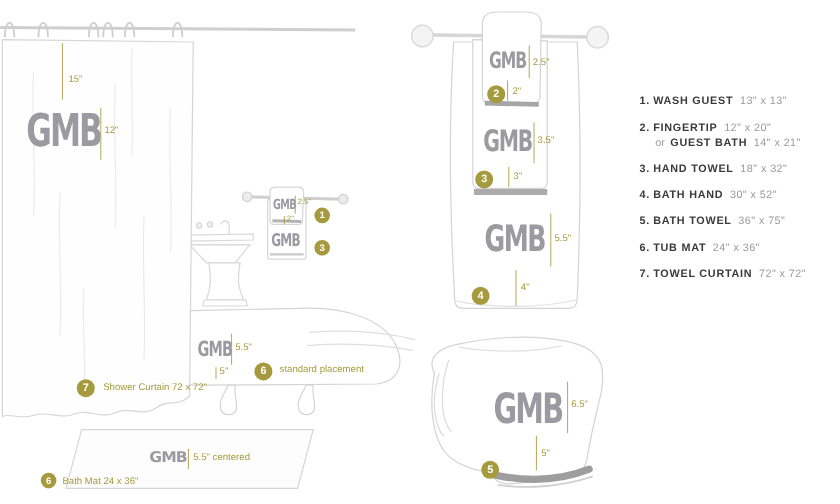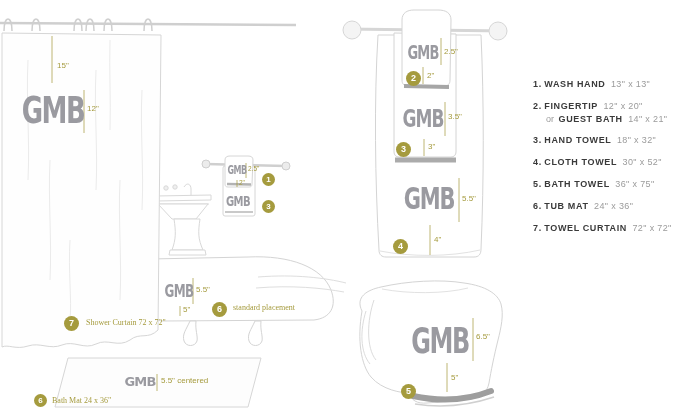--- a/index.html
+++ b/index.html
@@ -5,21 +5,21 @@
   html,body{margin:0;padding:0;background:#fff;}
   #stage{position:relative;width:700px;height:420px;background:#fff;overflow:hidden;
          font-family:"Liberation Sans",sans-serif;}
   #lineart{position:absolute;left:0;top:0;}
   .mono{position:absolute;font-family:"DejaVu Sans",sans-serif;font-weight:bold;color:#9a9aa0;
         letter-spacing:-0.06em;line-height:1;white-space:nowrap;
         transform:translate(-50%,-50%) scaleY(1.45);}
   .mono.flat{transform:translate(-50%,-50%) scaleY(0.95);}
   .meas{position:absolute;color:#a59b3e;font-size:8px;line-height:1;white-space:nowrap;}
   .meas.tiny{font-size:6.5px;}
-  .olabel{position:absolute;color:#a59b3e;font-size:8px;line-height:1;white-space:nowrap;font-family:Liberation Serif, serif;}
+  .olabel{position:absolute;color:#a59b3e;font-size:8px;line-height:1;white-space:nowrap;}
   .badge{position:absolute;width:15px;height:15px;border-radius:50%;background:#a59b3e;color:#fff;
          font-weight:bold;font-size:9px;display:flex;align-items:center;justify-content:center;line-height:1;}
   .badge.sm{width:13px;height:13px;font-size:8px;}
   .lrow{position:absolute;left:533px;font-size:9px;color:#3a3a3a;white-space:nowrap;line-height:1;}
   .lnum,.lname{font-weight:bold;letter-spacing:0.07em;color:#3a3a3a;}
   .lsize{color:#9b9b9b;letter-spacing:0.04em;margin-left:3px;}
   .lor{color:#9b9b9b;margin-right:2px;}
 </style>
 </head>
 <body>
@@ -157,41 +157,41 @@
   <span class="badge" style="left:212px;top:302px;">6</span>
   <span class="badge" style="left:64px;top:316px;">7</span>
   <span class="badge sm" style="left:34px;top:394px;">6</span>
 
   <span class="olabel" style="left:233px;top:304px;">standard placement</span>
   <span class="olabel" style="left:86px;top:319px;">Shower Curtain 72 x 72"</span>
   <span class="olabel" style="left:52px;top:397px;">Bath Mat 24 x 36"</span>
 
   <div class="lrow" style="top:80px;">
     <span class="lnum">1.</span>
-    <span class="lname">WASH HAND</span>
+    <span class="lname">WASH GUEST</span>
     <span class="lsize">13" x 13"</span>
   </div>
   <div class="lrow" style="top:102px;">
     <span class="lnum">2.</span>
     <span class="lname">FINGERTIP</span>
     <span class="lsize">12" x 20"</span>
   </div>
   <div class="lrow" style="top:115px;left:546px;">
     <span class="lor">or</span>
     <span class="lname">GUEST BATH</span>
     <span class="lsize">14" x 21"</span>
   </div>
   <div class="lrow" style="top:136px;">
     <span class="lnum">3.</span>
     <span class="lname">HAND TOWEL</span>
     <span class="lsize">18" x 32"</span>
   </div>
   <div class="lrow" style="top:158px;">
     <span class="lnum">4.</span>
-    <span class="lname">CLOTH TOWEL</span>
+    <span class="lname">BATH HAND</span>
     <span class="lsize">30" x 52"</span>
   </div>
   <div class="lrow" style="top:180px;">
     <span class="lnum">5.</span>
     <span class="lname">BATH TOWEL</span>
     <span class="lsize">36" x 75"</span>
   </div>
   <div class="lrow" style="top:202px;">
     <span class="lnum">6.</span>
     <span class="lname">TUB MAT</span>

